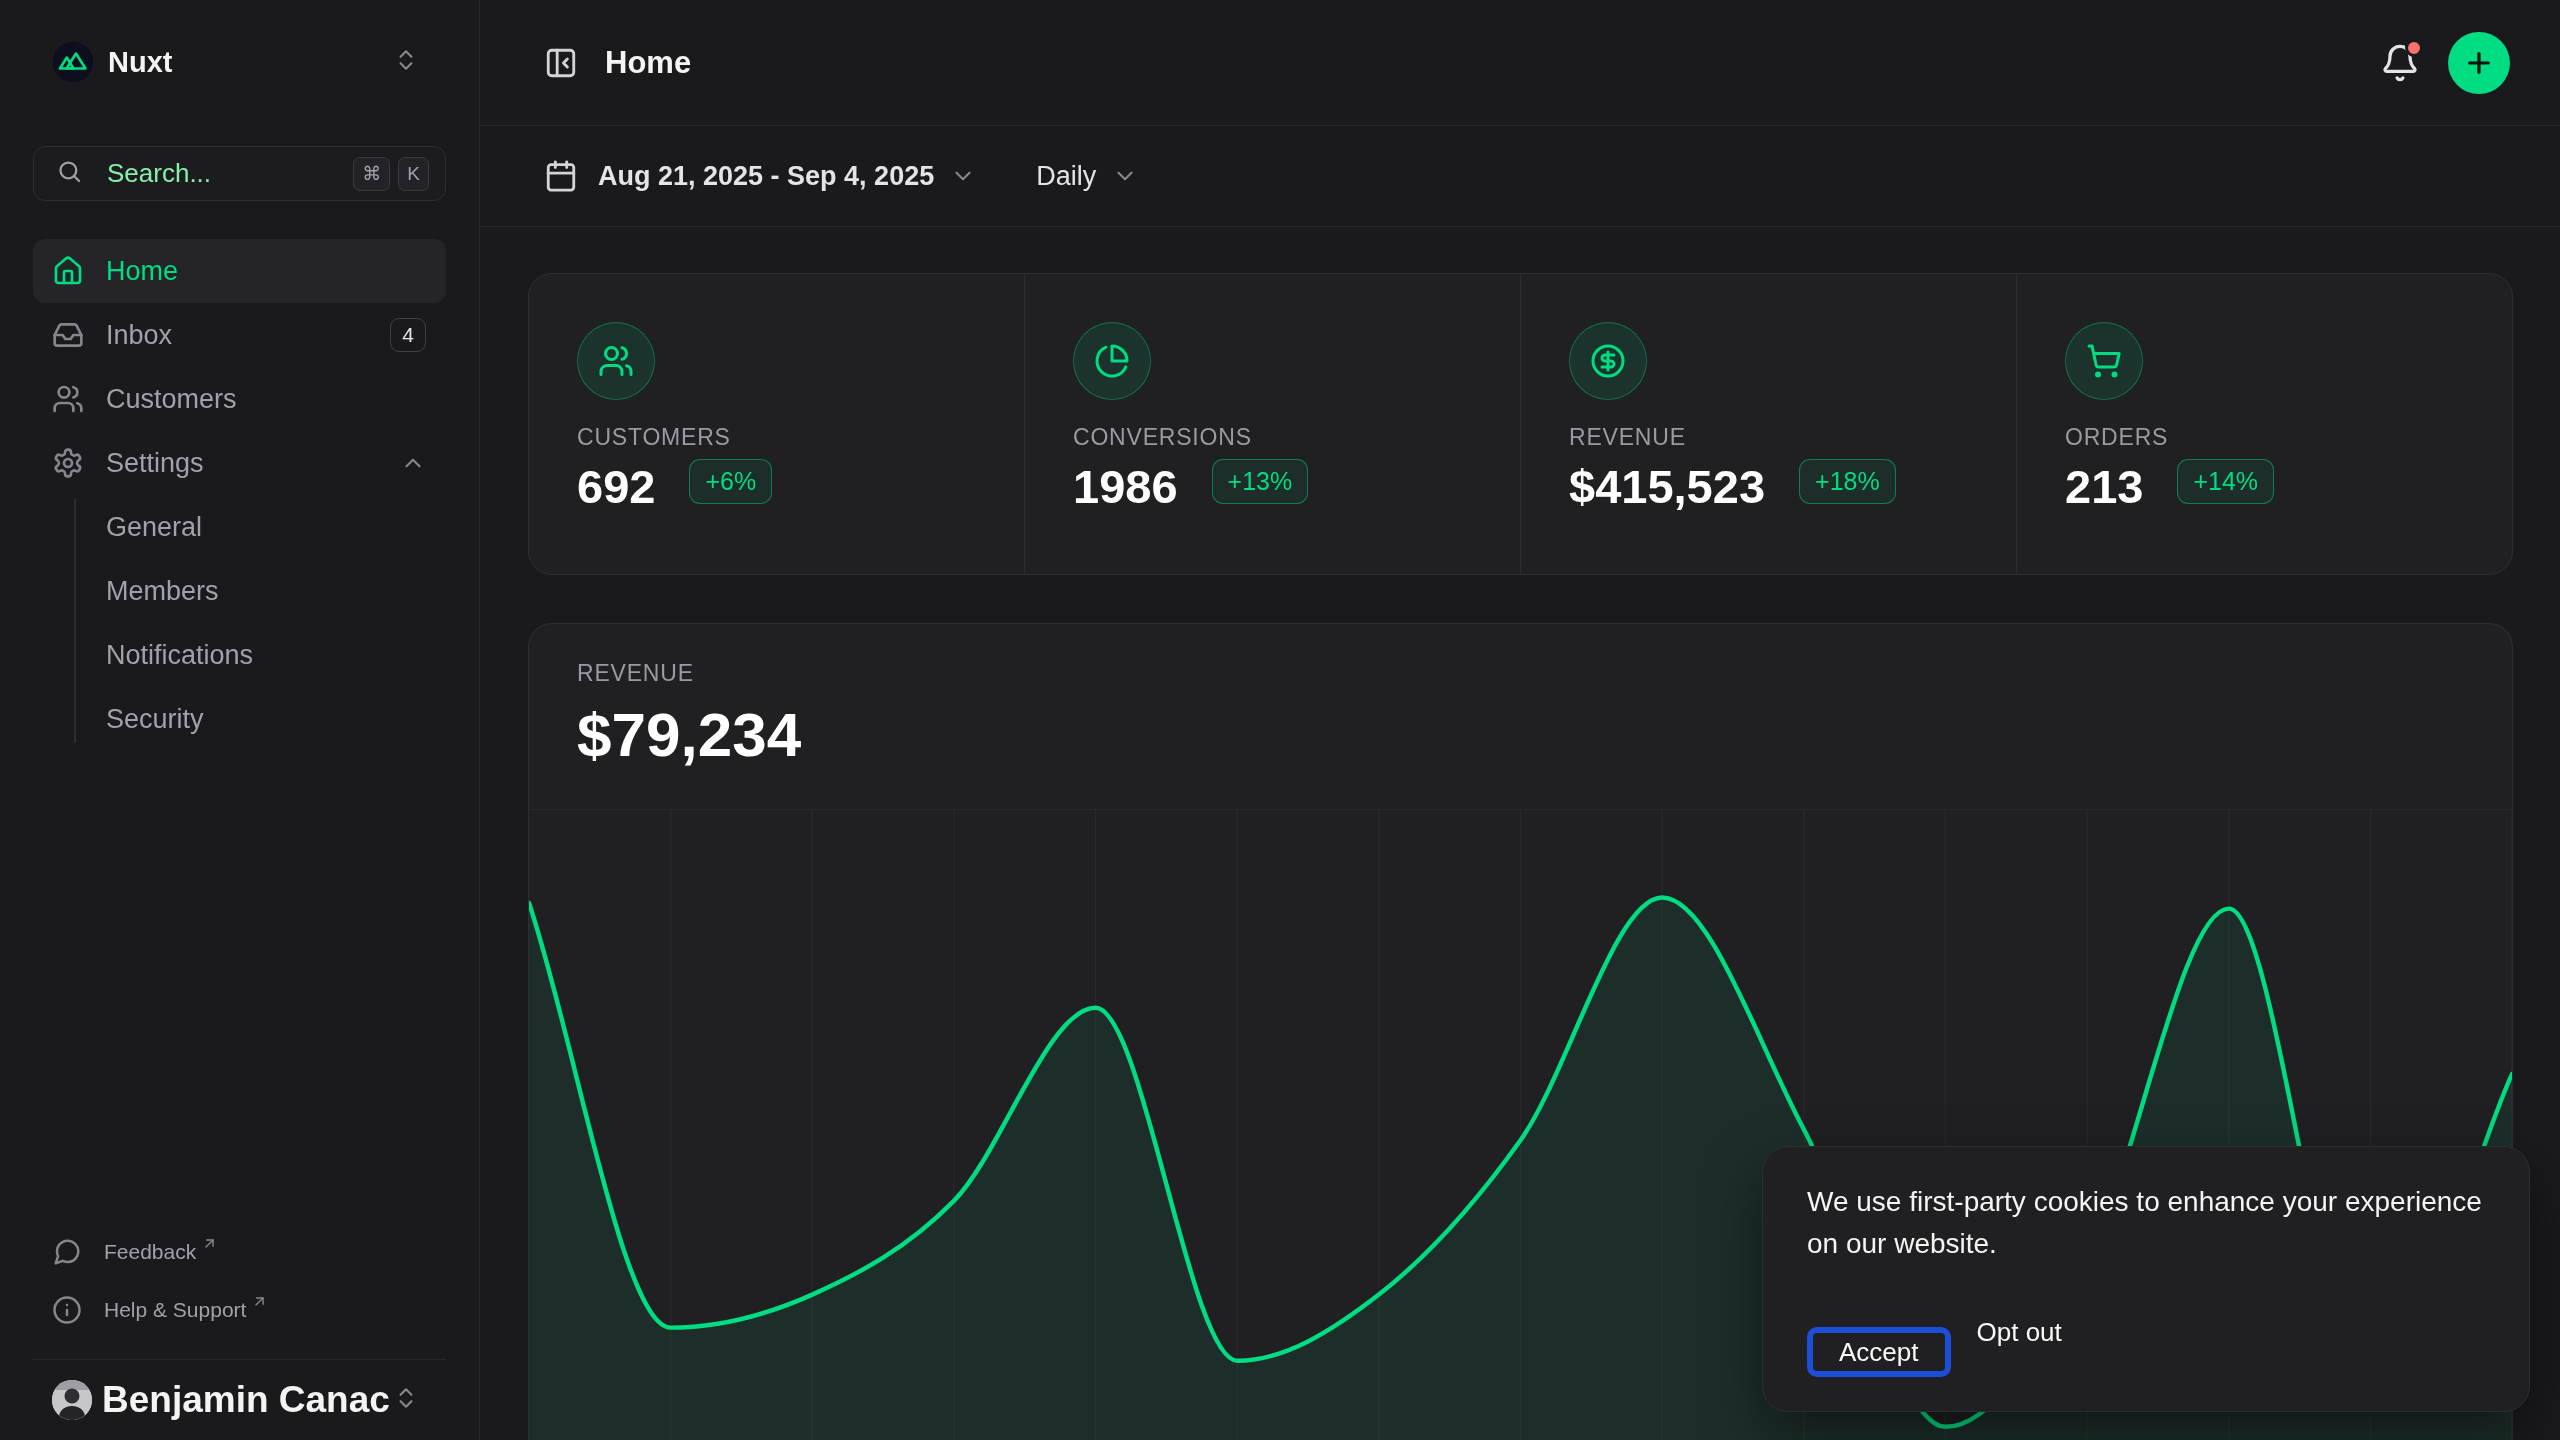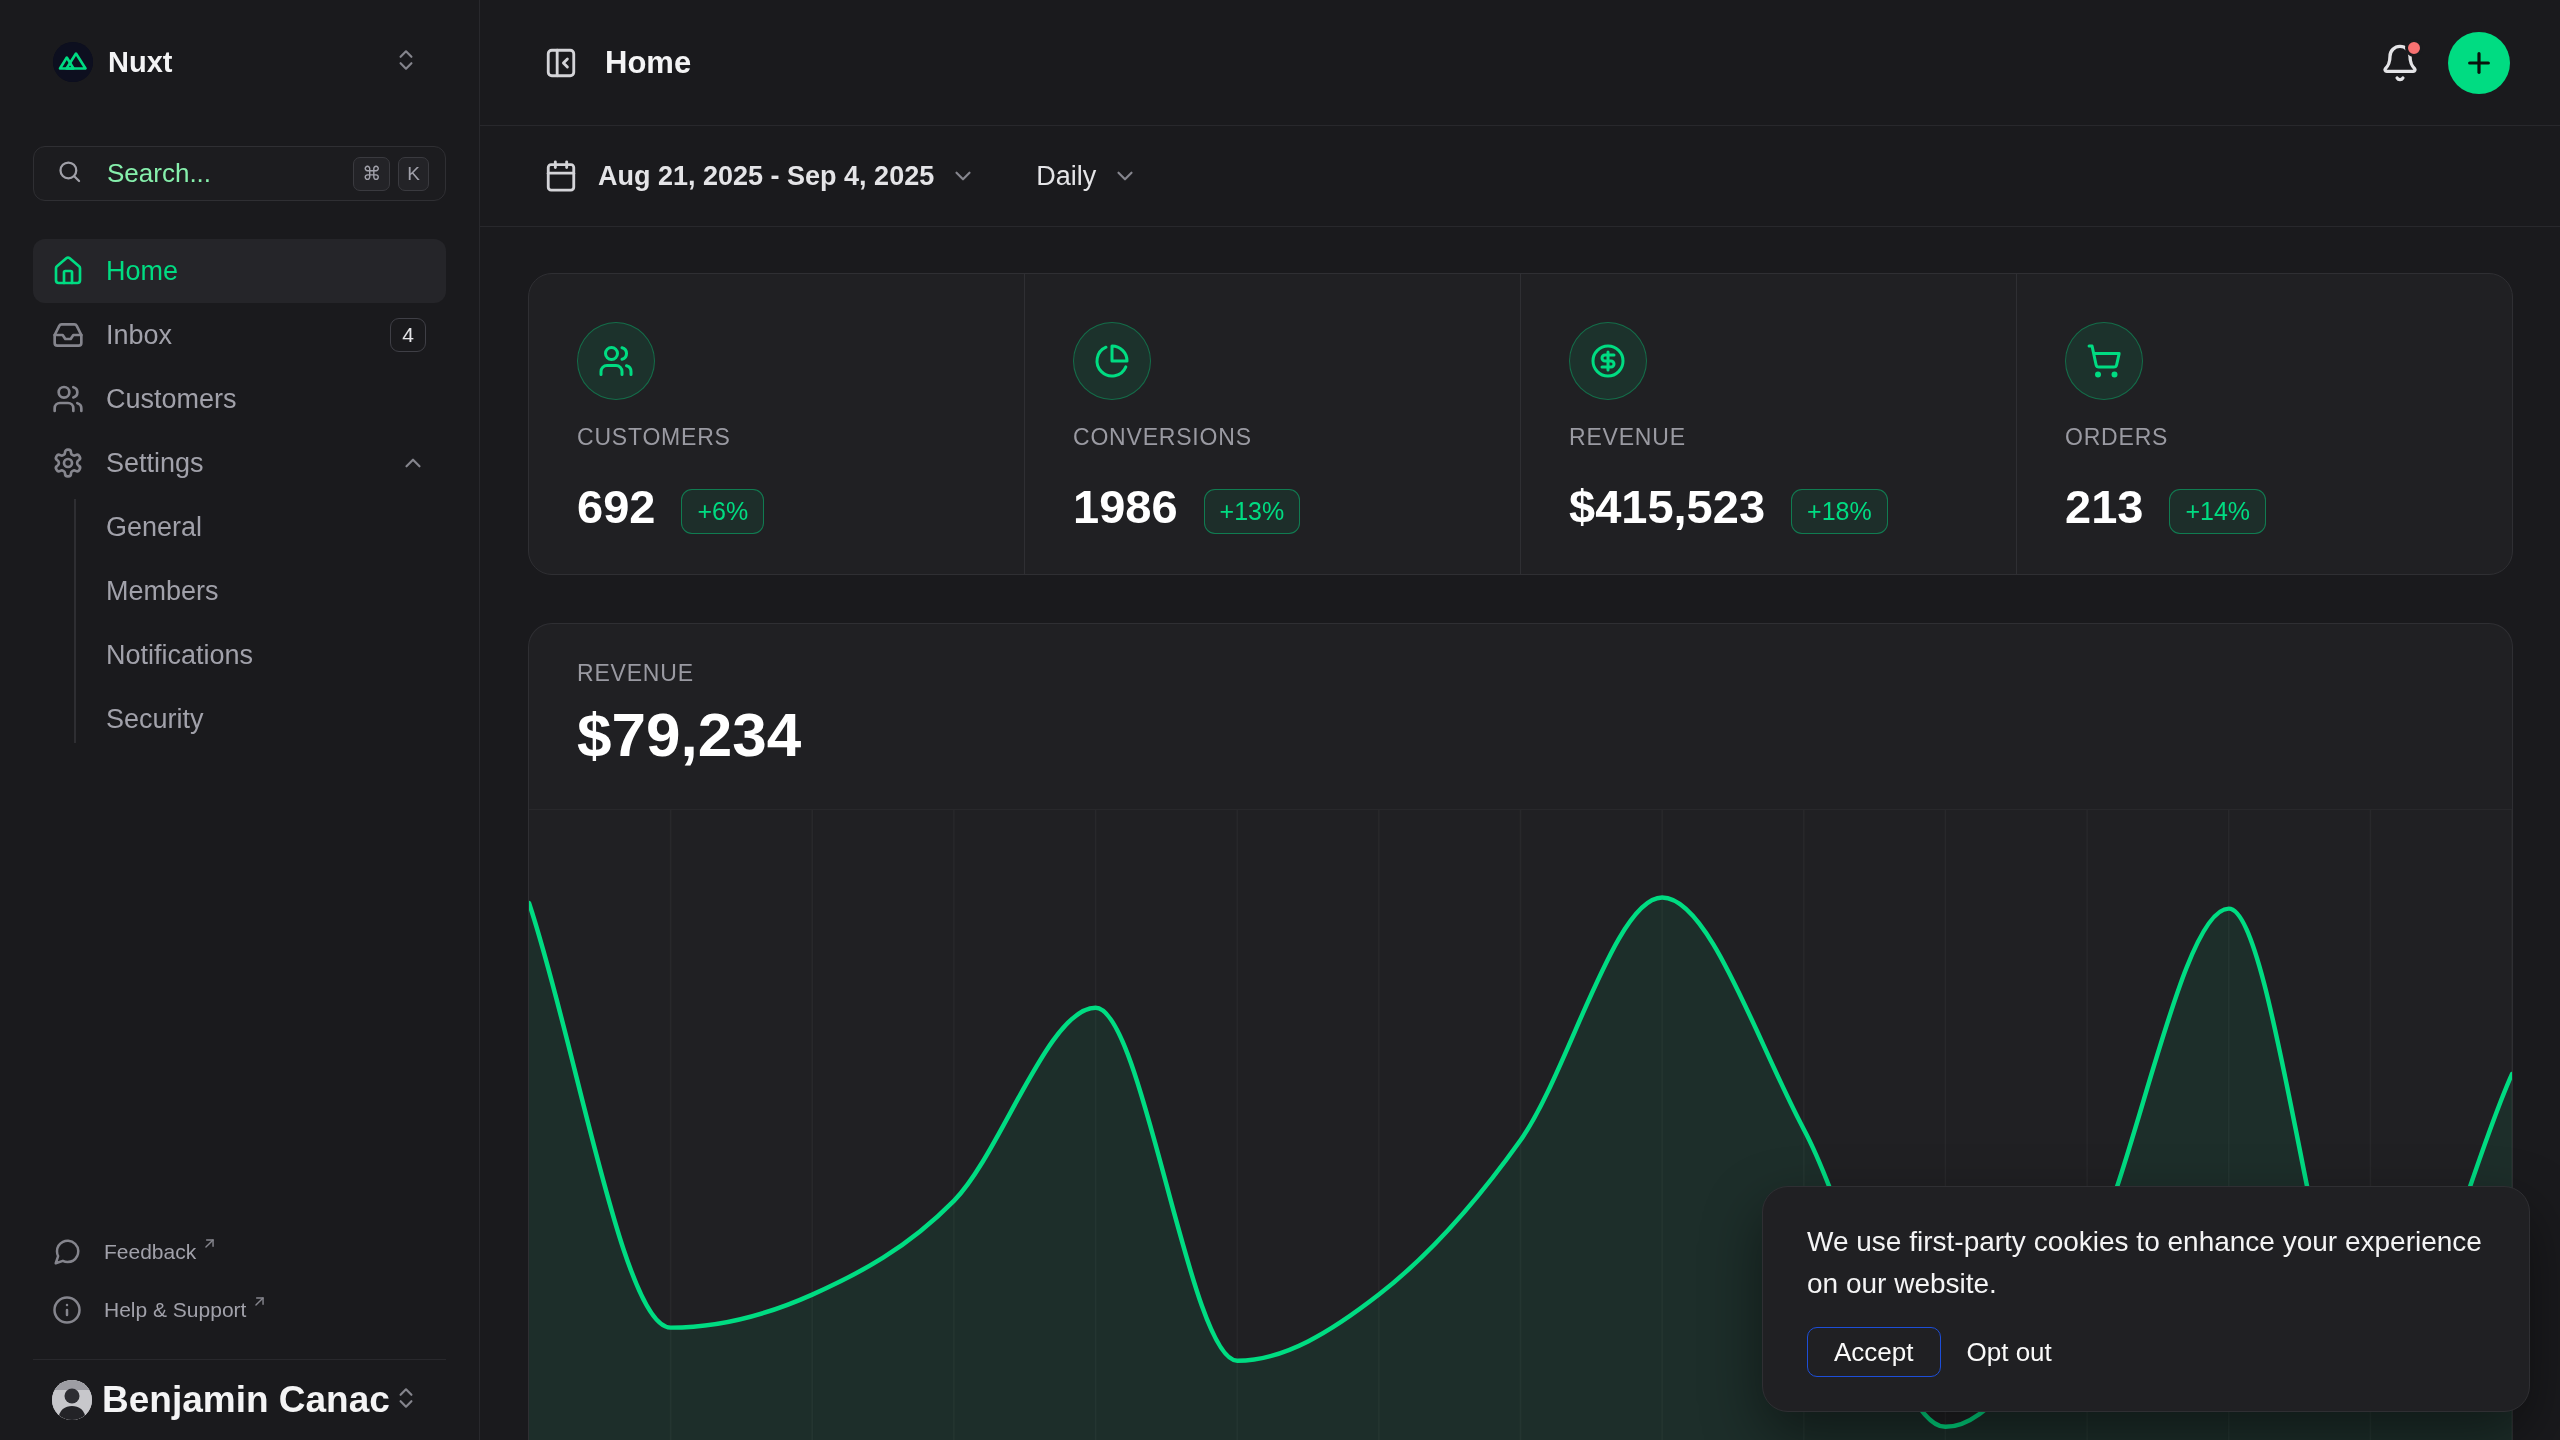--- a/index.html
+++ b/index.html
@@ -94,42 +94,42 @@
   .content { padding:46px 47px 0 48px; flex:1; display:flex; flex-direction:column; min-height:0; }
 
   .stats-card { display:flex; background:#202023; border:1px solid #2f2f33; border-radius:24px;
     height:302px; }
   .stat-cell { flex:1; padding:48px 48px 0; }
   .stat-cell + .stat-cell { border-left:1px solid #2f2f33; }
   .stat-icon-circle { width:78px; height:78px; border-radius:50%;
     background:rgba(0,220,130,0.10); border:1px solid rgba(0,220,130,0.35);
     display:flex; align-items:center; justify-content:center; color:#00dc82; }
   .stat-label { margin-top:24px; font-size:23px; font-weight:500; letter-spacing:0.8px; color:#9a9aa2; }
-  .stat-value-row { margin-top:28px; display:flex; align-items:flex-end; gap:26px; }
+  .stat-value-row { margin-top:8px; display:flex; align-items:flex-start; gap:34px; }
   .stat-value { font-size:47px; font-weight:700; color:#ffffff; }
   .stat-badge { font-size:25px; font-weight:500; color:#00dc82; background:rgba(0,220,130,0.08);
     border:1.5px solid rgba(0,220,130,0.45); border-radius:11px; padding:7px 15px; }
 
   .revenue-card { margin-top:48px; background:#202023; border:1px solid #2f2f33; border-bottom:none;
     border-radius:24px 24px 0 0; flex:1; overflow:hidden; display:flex; flex-direction:column; }
   .revenue-head { padding:36px 48px 0; }
   .revenue-label { font-size:23px; font-weight:500; letter-spacing:0.8px; color:#9a9aa2; }
   .revenue-total { margin-top:12px; font-size:62px; font-weight:700; color:#ffffff; }
   .chart-area { margin-top:39px; border-top:1px solid #28282b; flex:1; min-height:0; }
   .chart-area svg { width:100%; height:100%; display:block; }
 
   
   .cookie-banner { position:absolute; right:30px; bottom:28px; width:768px; z-index:20;
     background:#202023; border:1px solid #2f2f33; border-radius:26px; padding:34px 44px;
     box-shadow:0 24px 60px rgba(0,0,0,0.45); }
   .cookie-msg { font-size:28px; line-height:1.5; color:#f4f4f5; }
   .cookie-actions { margin-top:22px; display:flex; align-items:center; }
-  .btn-accept { height:50px; padding:0 26px; border-radius:10px; border:1px solid #1d4ed8;
+  .btn-accept { height:50px; padding:0 26px; border-radius:10px; border:6px solid #1d4ed8;
     background:transparent; color:#fafafa; font-size:26px; font-weight:500; cursor:pointer;
-    font-family:"Liberation Sans", sans-serif; }
+    font-family:"Liberation Sans", sans-serif;margin-top:40px; }
   .btn-optout { height:50px; padding:0 26px; border:none; background:transparent; color:#fafafa;
     font-size:26px; font-weight:500; cursor:pointer; font-family:"Liberation Sans", sans-serif; }
 
   .ic { fill:none; stroke:currentColor; stroke-width:2; stroke-linecap:round; stroke-linejoin:round; }
 </style>
 </head>
 <body>
 
 <div class="app">
 

